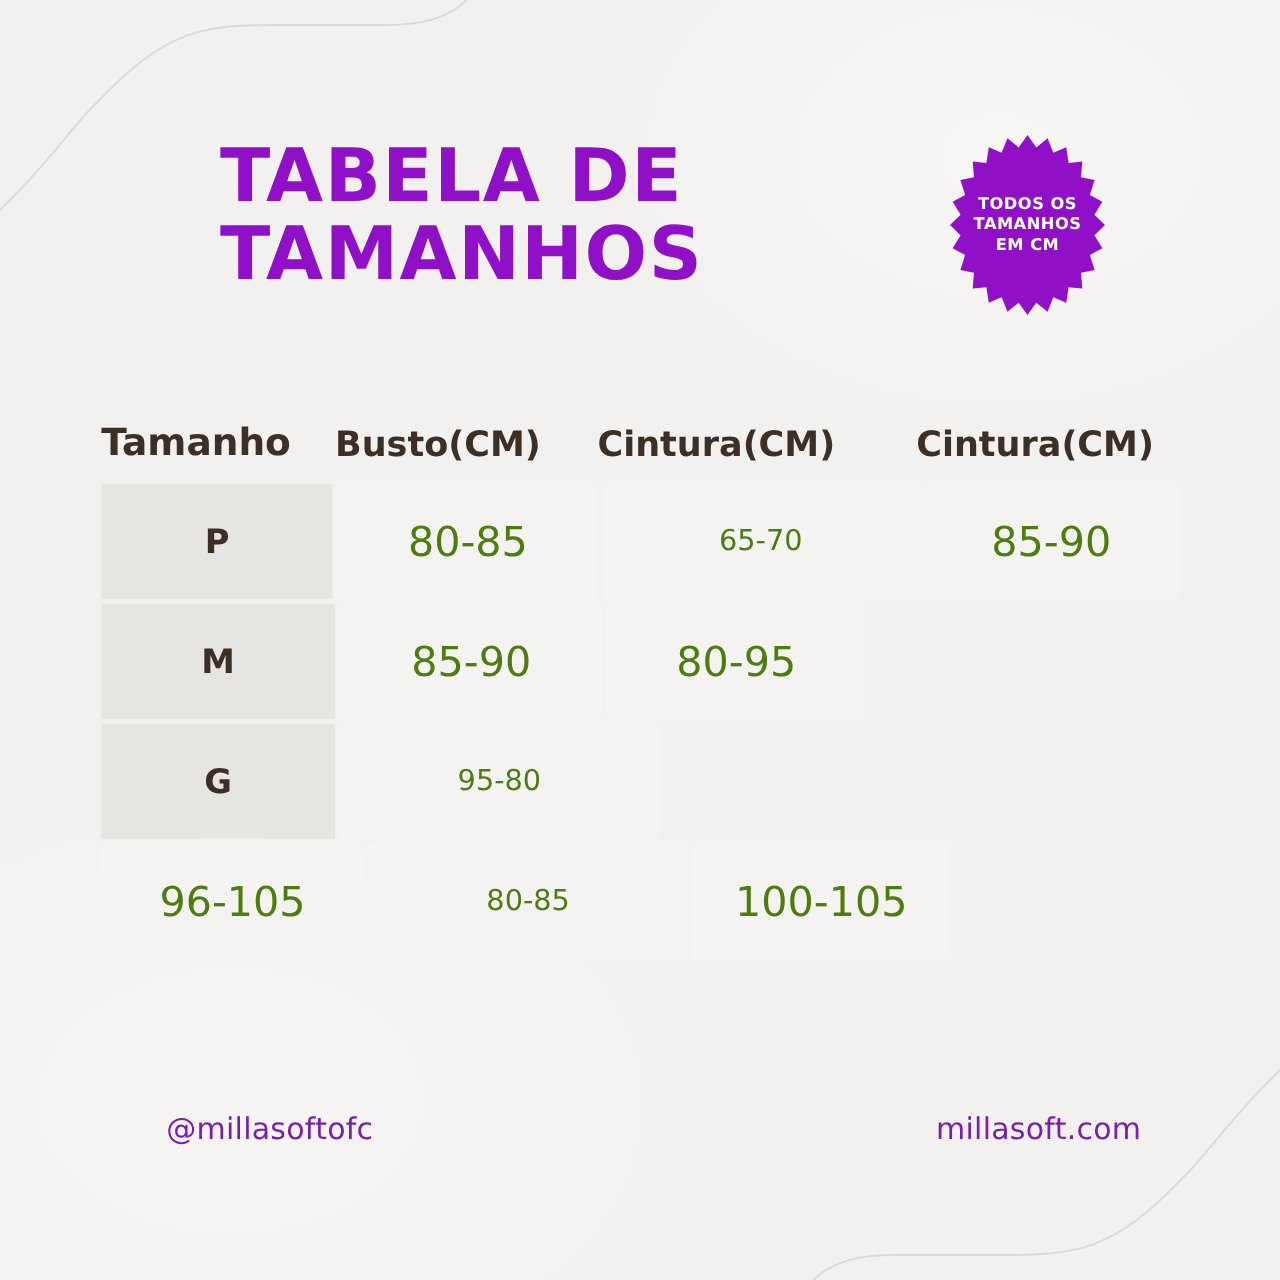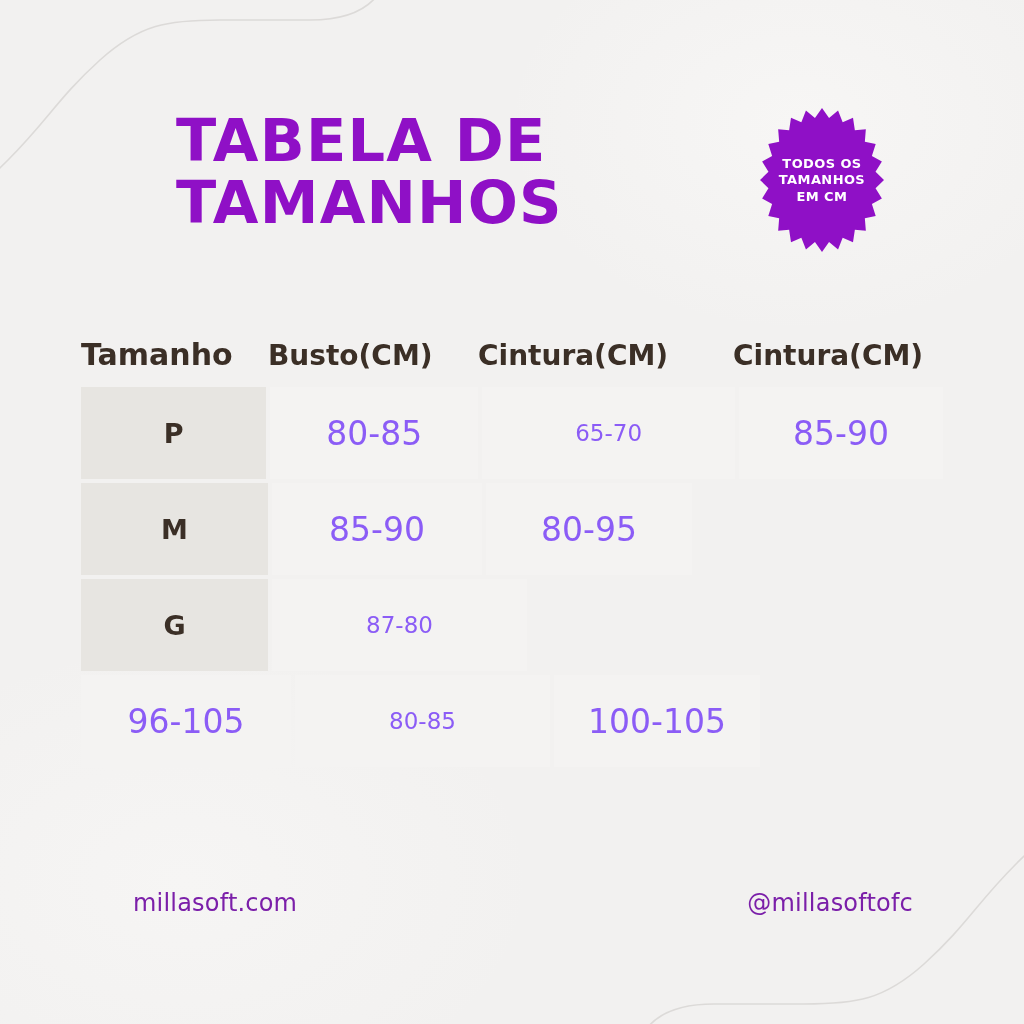--- a/index.html
+++ b/index.html
@@ -122,21 +122,21 @@
   .trow {
     display: flex;
     gap: 4px;
     height: 92px;
   }
   .td {
     display: flex;
     align-items: center;
     justify-content: center;
     font-family: "DejaVu Sans", sans-serif;
-    color: #8b5cf6;
+    color: #4d7c0f;
     background: #f4f3f2;
   }
   .td.c0 {
     width: 187px;
     background: #e7e5e1;
     font-weight: 700;
     font-size: 27px;
     color: #3b2f26;
   }
   .td.c1 { width: 210px; font-weight: 400; font-size: 33px; }
@@ -202,28 +202,28 @@
           <div class="td c2">65-70</div>
           <div class="td c3">85-90</div>
         </div>
         <div class="trow">
           <div class="td c0">M</div>
           <div class="td c1">85-90</div>
           <div class="td c3">80-95</div>
         </div>
         <div class="trow">
           <div class="td c0">G</div>
-          <div class="td c2">87-80</div>
+          <div class="td c2">95-80</div>
         </div>
         <div class="trow">
           <div class="td c1">96-105</div>
           <div class="td c2">80-85</div>
           <div class="td c3">100-105</div>
         </div>
       </div>
   </div>
 
   <div class="footer">
+    <div class="footer-text">@millasoftofc</div>
     <div class="footer-text">millasoft.com</div>
-    <div class="footer-text">@millasoftofc</div>
   </div>
 
 </div>
 
 </body></html>

